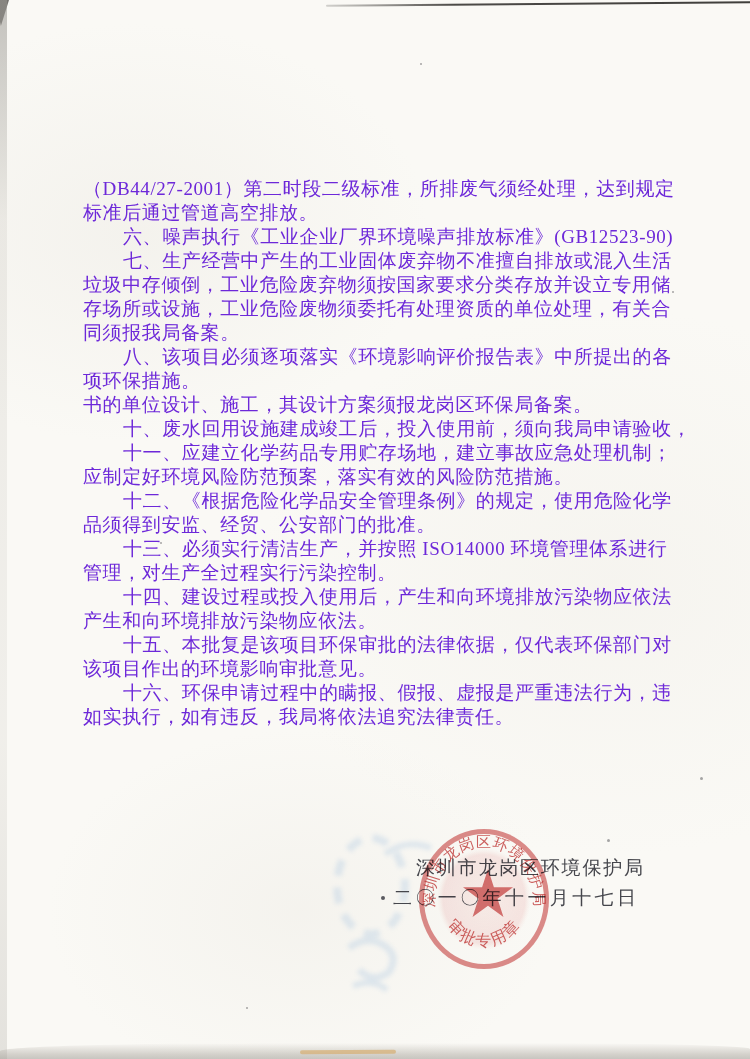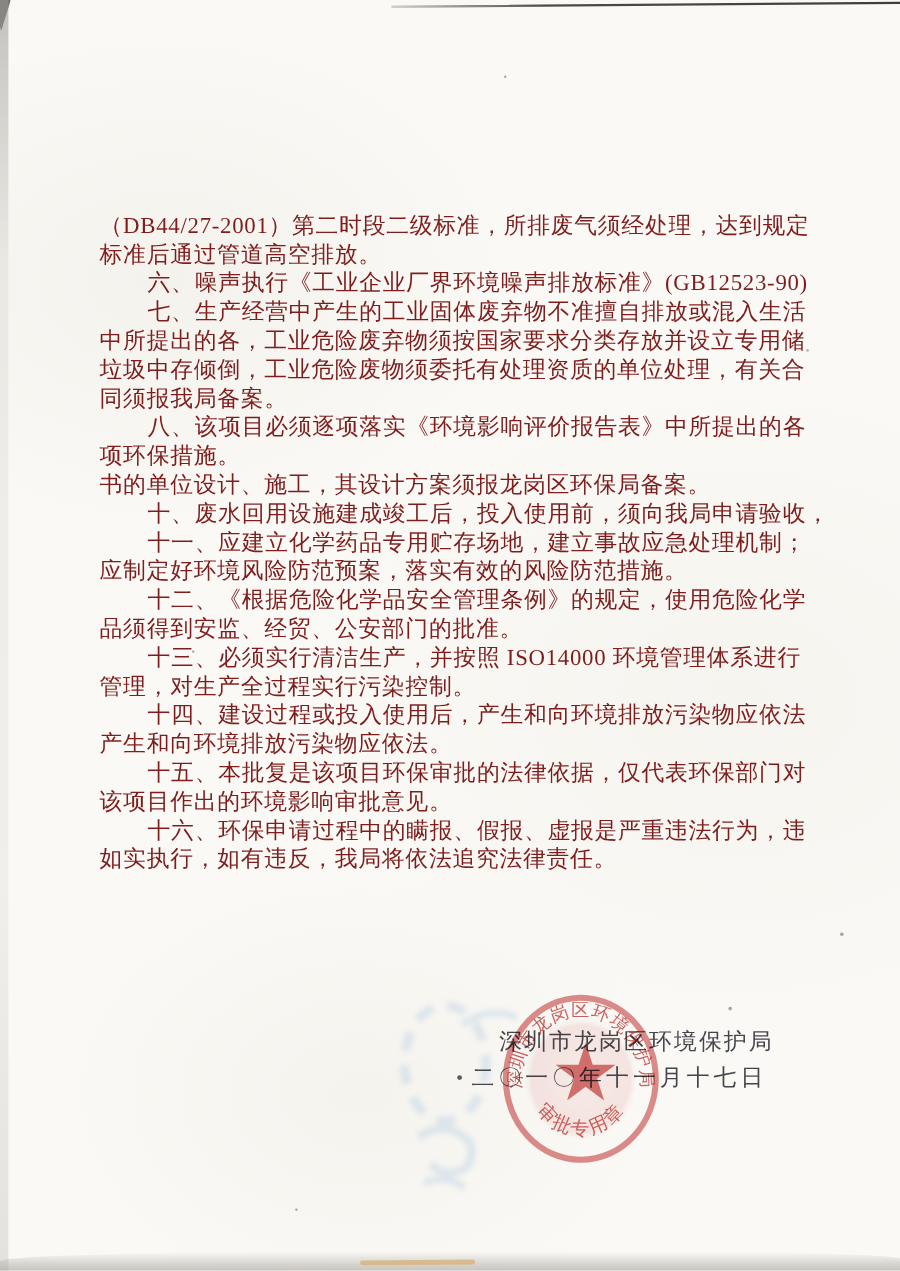--- a/index.html
+++ b/index.html
@@ -37,21 +37,21 @@
     border-top-left-radius:40% 8px;border-top-right-radius:30% 6px;
   }
   .tan-streak{
     position:absolute;left:300px;bottom:5px;width:96px;height:4px;
     background:#d5b077;opacity:.75;border-radius:2px;transform:rotate(-.4deg);
   }
   .speck{position:absolute;background:rgba(95,94,98,.55);border-radius:50%;}
   
   .textblock{
     position:absolute;left:83px;top:177px;width:596px;
-    color:#7f1d1d;font-size:19px;letter-spacing:.6px;
+    color:#6d28d9;font-size:19px;letter-spacing:.6px;
   }
   .line{height:24px;line-height:24px;white-space:nowrap;}
   .line.indent{padding-left:40px;}
   
   .signature{
     position:absolute;left:416px;top:855px;color:#45464c;
     font-size:19px;letter-spacing:1.8px;white-space:nowrap;
   }
   .dateline{
     position:absolute;left:393px;top:885px;color:#45464c;
@@ -105,22 +105,22 @@
       <path d="M 62 36 q 22 -16 46 -6" stroke-width="6"></path>
       <path d="M 30 168 q 20 -8 34 4" stroke-width="6"></path>
     </g>
   </svg>
 
   <div class="textblock">
       <div class="line">（DB44/27-2001）第二时段二级标准，所排废气须经处理，达到规定</div>
       <div class="line">标准后通过管道高空排放。</div>
       <div class="line indent">六、噪声执行《工业企业厂界环境噪声排放标准》(GB12523-90)</div>
       <div class="line indent">七、生产经营中产生的工业固体废弃物不准擅自排放或混入生活</div>
-      <div class="line">中所提出的各，工业危险废弃物须按国家要求分类存放并设立专用储</div>
-      <div class="line">垃圾中存倾倒，工业危险废物须委托有处理资质的单位处理，有关合</div>
+      <div class="line">垃圾中存倾倒，工业危险废弃物须按国家要求分类存放并设立专用储</div>
+      <div class="line">存场所或设施，工业危险废物须委托有处理资质的单位处理，有关合</div>
       <div class="line">同须报我局备案。</div>
       <div class="line indent">八、该项目必须逐项落实《环境影响评价报告表》中所提出的各</div>
       <div class="line">项环保措施。</div>
       <div class="line">书的单位设计、施工，其设计方案须报龙岗区环保局备案。</div>
       <div class="line indent">十、废水回用设施建成竣工后，投入使用前，须向我局申请验收，</div>
       <div class="line indent">十一、应建立化学药品专用贮存场地，建立事故应急处理机制；</div>
       <div class="line">应制定好环境风险防范预案，落实有效的风险防范措施。</div>
       <div class="line indent">十二、《根据危险化学品安全管理条例》的规定，使用危险化学</div>
       <div class="line">品须得到安监、经贸、公安部门的批准。</div>
       <div class="line indent">十三、必须实行清洁生产，并按照 ISO14000 环境管理体系进行</div>

